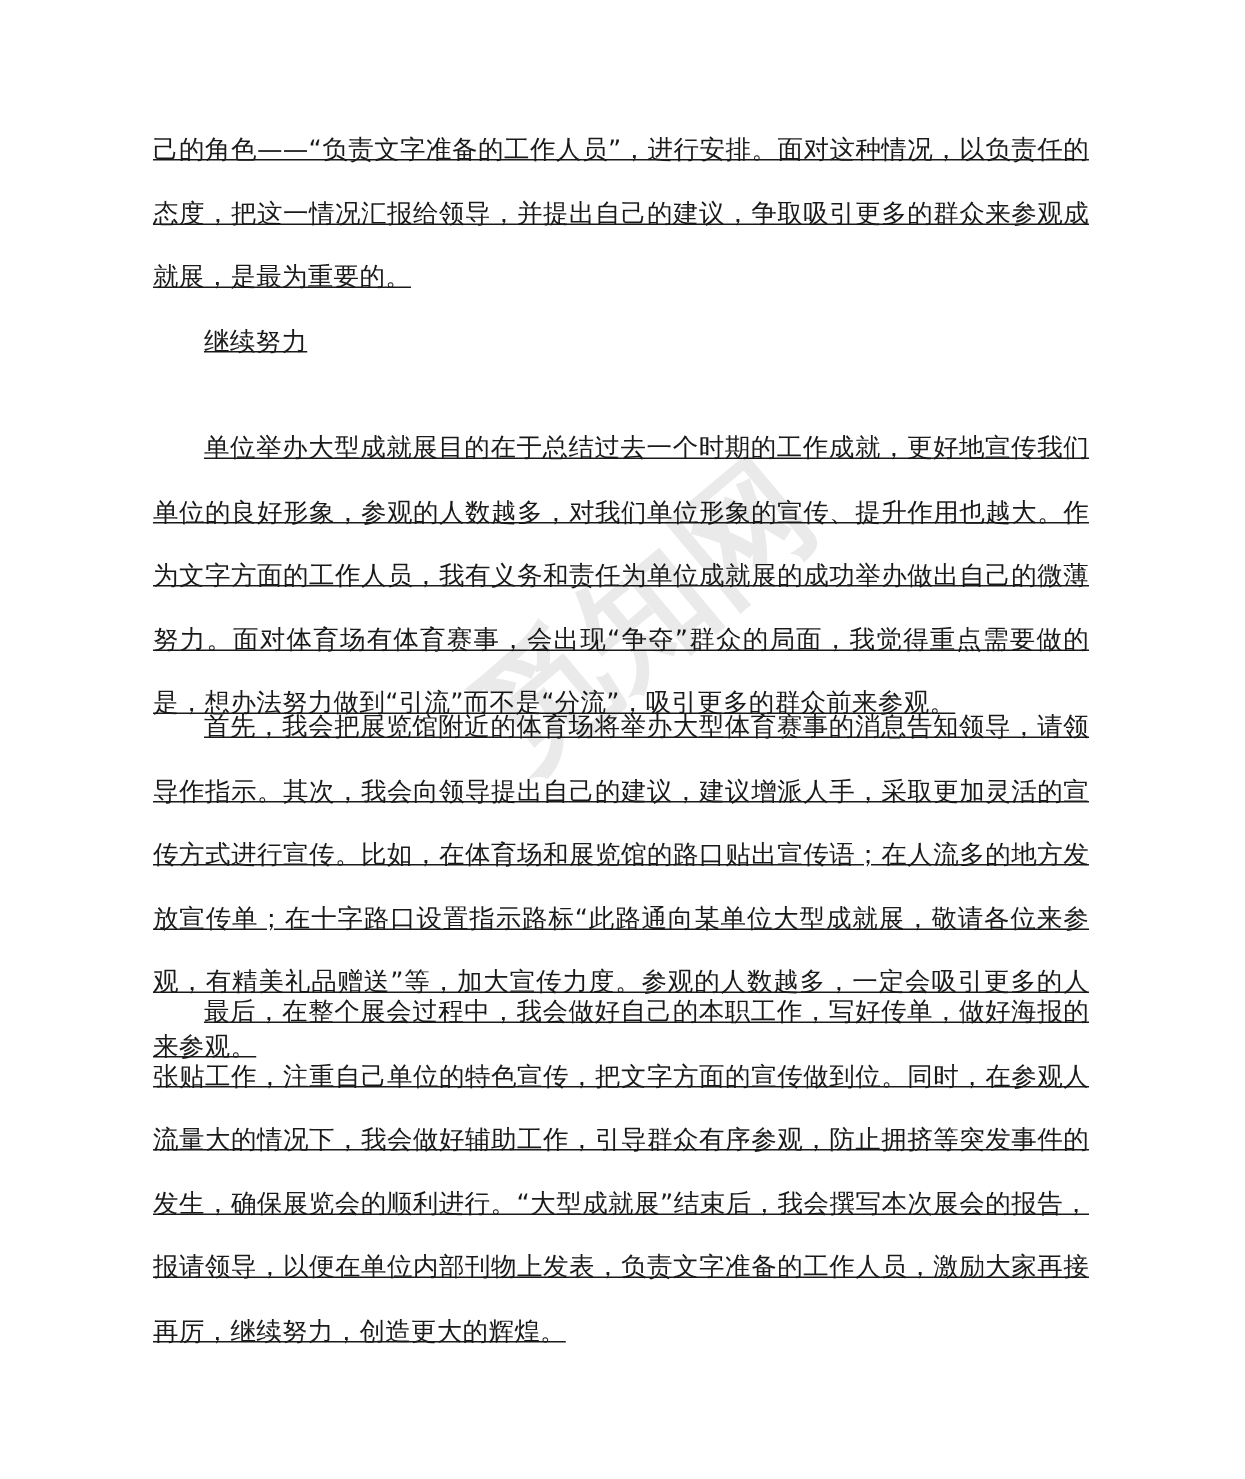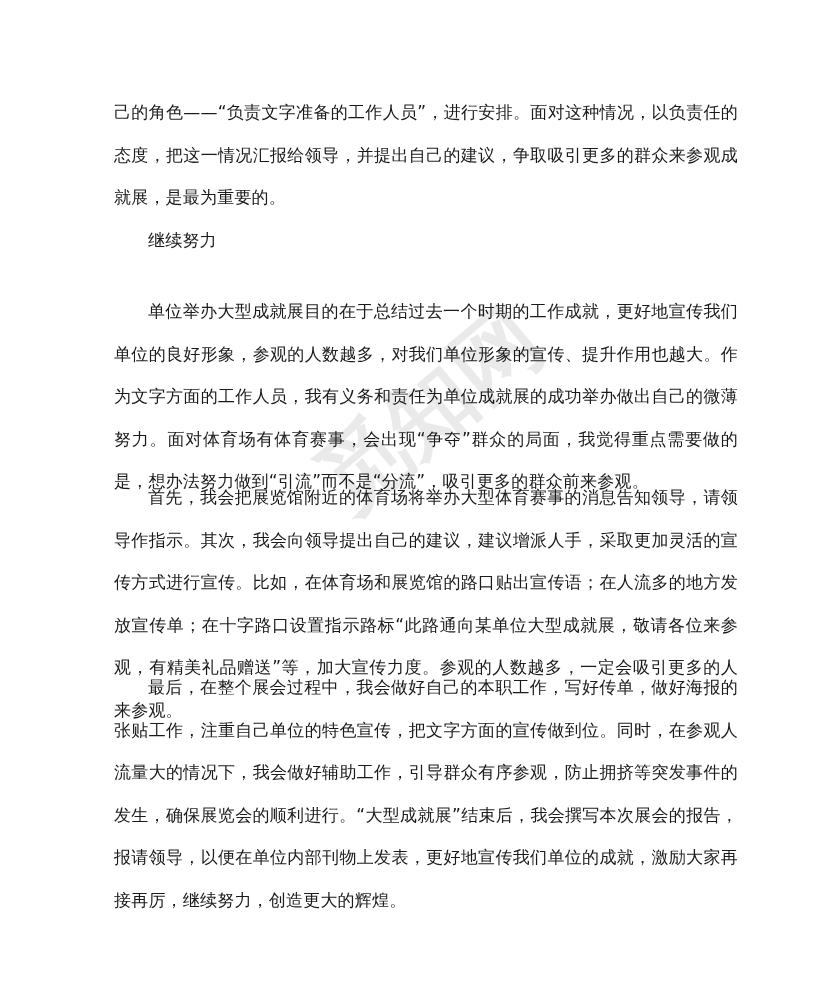--- a/index.html
+++ b/index.html
@@ -20,24 +20,25 @@
       left: 102px;
       top: 0;
       width: 624px;
     }
     .para {
       position: absolute;
       left: 0;
       width: 624px;
       font-size: 17px;
       line-height: 42.5px;
-      margin: 12px;
+      margin: 0;
       text-align: justify;
       text-justify: inter-character;
       letter-spacing: 0.2px;
+      text-decoration: underline;
     }
     .indent { text-indent: 34px; }
     .watermark {
       position: absolute;
       left: 300px;
       top: 280px;
       width: 260px;
       height: 260px;
       pointer-events: none;
       opacity: 0.08;
@@ -53,16 +54,16 @@
     }
   </style>
 </head>
 <body>
 
 <div class="page">
   <p class="para" style="top:79px;">己的角色——“负责文字准备的工作人员”，进行安排。面对这种情况，以负责任的态度，把这一情况汇报给领导，并提出自己的建议，争取吸引更多的群众来参观成就展，是最为重要的。</p>
   <p class="para indent" style="top:207px;">继续努力</p>
   <p class="para indent" style="top:278px;">单位举办大型成就展目的在于总结过去一个时期的工作成就，更好地宣传我们单位的良好形象，参观的人数越多，对我们单位形象的宣传、提升作用也越大。作为文字方面的工作人员，我有义务和责任为单位成就展的成功举办做出自己的微薄努力。面对体育场有体育赛事，会出现“争夺”群众的局面，我觉得重点需要做的是，想办法努力做到“引流”而不是“分流”，吸引更多的群众前来参观。</p>
   <p class="para indent" style="top:464px;">首先，我会把展览馆附近的体育场将举办大型体育赛事的消息告知领导，请领导作指示。其次，我会向领导提出自己的建议，建议增派人手，采取更加灵活的宣传方式进行宣传。比如，在体育场和展览馆的路口贴出宣传语；在人流多的地方发放宣传单；在十字路口设置指示路标“此路通向某单位大型成就展，敬请各位来参观，有精美礼品赠送”等，加大宣传力度。参观的人数越多，一定会吸引更多的人来参观。</p>
-  <p class="para indent" style="top:654px;">最后，在整个展会过程中，我会做好自己的本职工作，写好传单，做好海报的张贴工作，注重自己单位的特色宣传，把文字方面的宣传做到位。同时，在参观人流量大的情况下，我会做好辅助工作，引导群众有序参观，防止拥挤等突发事件的发生，确保展览会的顺利进行。“大型成就展”结束后，我会撰写本次展会的报告，报请领导，以便在单位内部刊物上发表，更好地宣传我们单位的成就，激励大家再接再厉，继续努力，创造更大的辉煌。</p>
+  <p class="para indent" style="top:654px;">最后，在整个展会过程中，我会做好自己的本职工作，写好传单，做好海报的张贴工作，注重自己单位的特色宣传，把文字方面的宣传做到位。同时，在参观人流量大的情况下，我会做好辅助工作，引导群众有序参观，防止拥挤等突发事件的发生，确保展览会的顺利进行。“大型成就展”结束后，我会撰写本次展会的报告，报请领导，以便在单位内部刊物上发表，负责文字准备的工作人员，激励大家再接再厉，继续努力，创造更大的辉煌。</p>
 </div>
 
 <div class="watermark">觅知网</div>
 
 </body></html>

